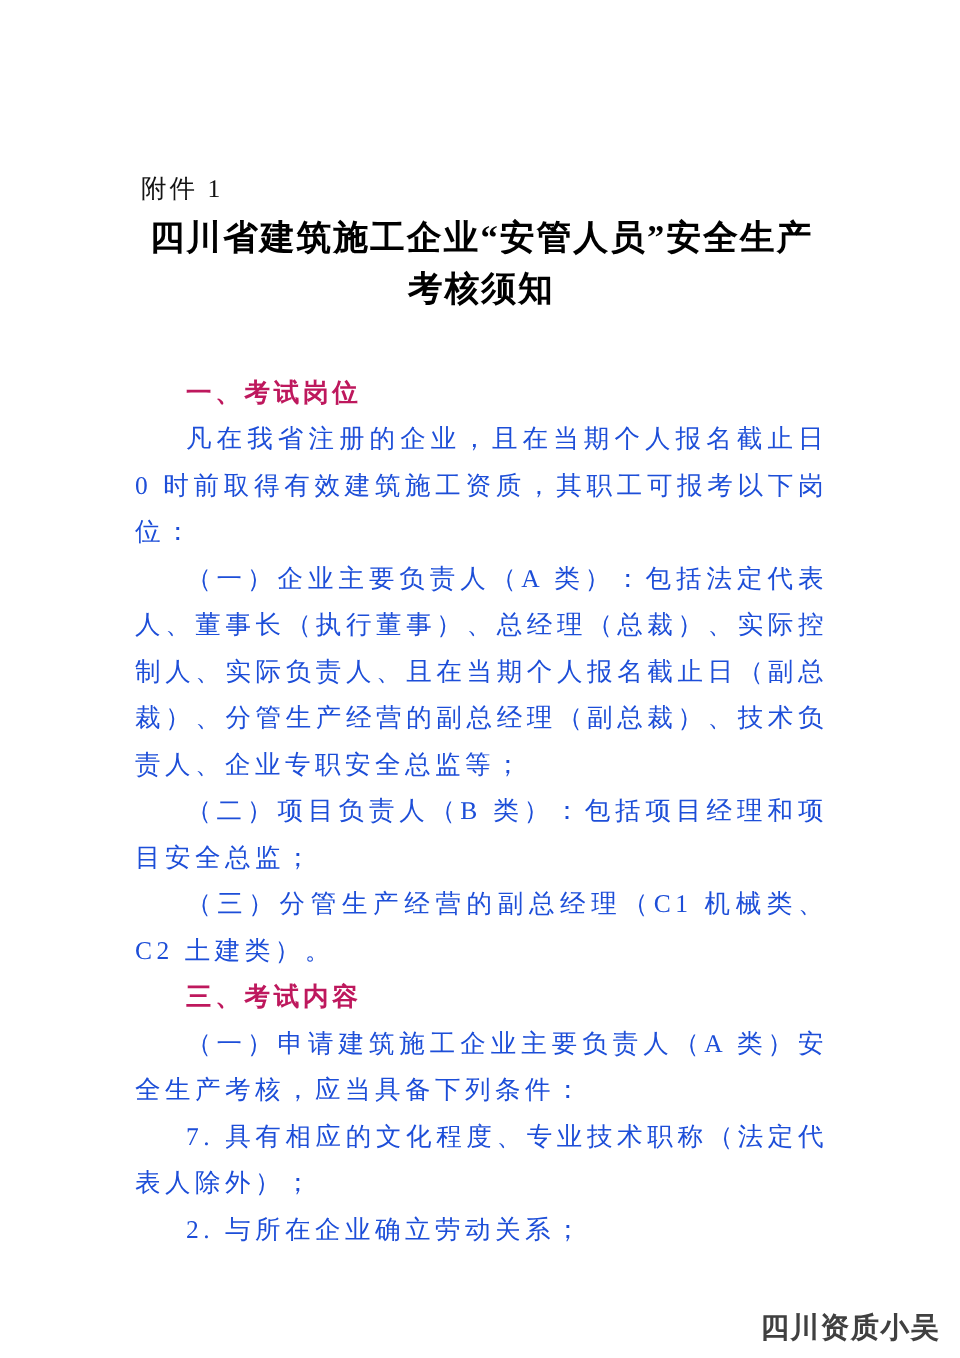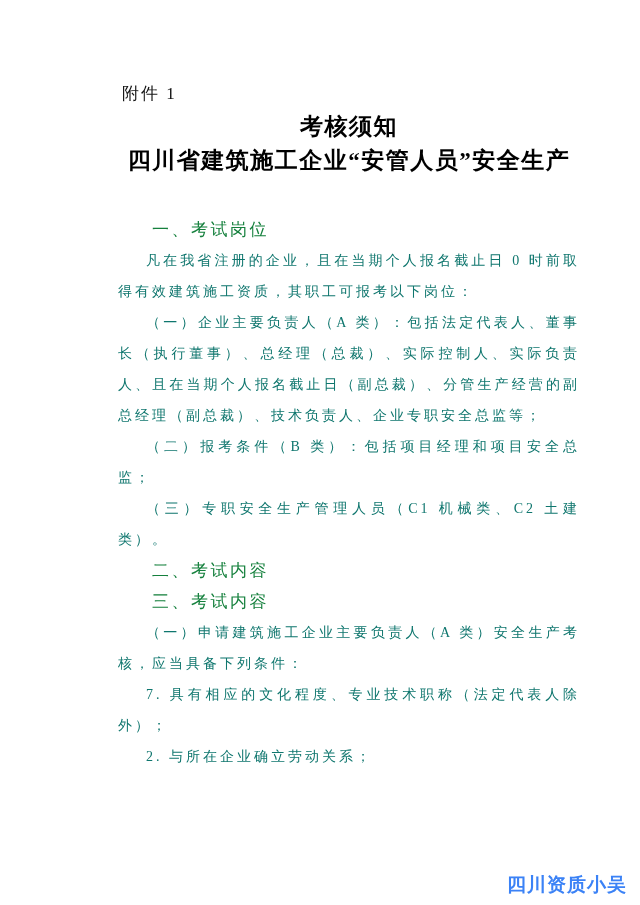--- a/index.html
+++ b/index.html
@@ -9,22 +9,21 @@
     height: 905px;
     position: relative;
     overflow: hidden;
     font-family: "Liberation Serif", "DejaVu Serif", serif;
     color: #1f1f1f;
   }
   .page {
     position: absolute;
     inset: 0;
     background: #ffffff;
-    padding-top: 84px;
-    margin-left: 28px;
+    padding-top: 116px;
   }
   .content {
     margin-left: 90px;
     width: 462px;
   }
   .attachment {
     font-size: 17px;
     line-height: 20px;
     letter-spacing: 2px;
     margin-left: 4px;
@@ -38,65 +37,64 @@
     text-align: center;
     letter-spacing: 1.5px;
     color: #000000;
     font-family: "Liberation Serif", "DejaVu Serif", serif;
   }
   .doc-body {
     margin-top: 36px;
   }
   .sec-heading {
     font-family: "Liberation Sans", "DejaVu Sans", sans-serif;
-    font-weight: normal;
+    font-weight: bold;
     font-size: 17px;
     line-height: 31px;
     letter-spacing: 2.5px;
     text-indent: 2em;
-    color: #15803d;
+    color: #be185d;
   }
   .para {
-    font-size: 14px;
+    font-size: 17px;
     line-height: 31px;
     letter-spacing: 3px;
     text-indent: 2em;
     text-align: justify;
     text-justify: inter-character;
-    color: #0f766e;
+    color: #1d4ed8;
   }
   .watermark {
     position: absolute;
     right: 13px;
     bottom: 7px;
     font-family: "Liberation Sans", "DejaVu Sans", sans-serif;
     font-weight: bold;
     font-size: 19px;
     letter-spacing: 1px;
-    color: #3b82f6;
+    color: #404040;
     user-select: none;
   }
 </style>
 </head>
 <body>
 
 <div class="page">
   <div class="content">
     <div class="attachment">附件 1</div>
     <h1 class="doc-title">
+      <span style="display:block">四川省建筑施工企业“安管人员”安全生产</span>
       <span style="display:block">考核须知</span>
-      <span style="display:block">四川省建筑施工企业“安管人员”安全生产</span>
     </h1>
     <div class="doc-body">
         <div class="sec-heading">一、考试岗位</div>
         <p class="para">凡在我省注册的企业，且在当期个人报名截止日 0 时前取得有效建筑施工资质，其职工可报考以下岗位：</p>
         <p class="para">（一）企业主要负责人（A 类）：包括法定代表人、董事长（执行董事）、总经理（总裁）、实际控制人、实际负责人、且在当期个人报名截止日（副总裁）、分管生产经营的副总经理（副总裁）、技术负责人、企业专职安全总监等；</p>
-        <p class="para">（二）报考条件（B 类）：包括项目经理和项目安全总监；</p>
-        <p class="para">（三）专职安全生产管理人员（C1 机械类、C2 土建类）。</p>
-        <div class="sec-heading">二、考试内容</div>
+        <p class="para">（二）项目负责人（B 类）：包括项目经理和项目安全总监；</p>
+        <p class="para">（三）分管生产经营的副总经理（C1 机械类、C2 土建类）。</p>
         <div class="sec-heading">三、考试内容</div>
         <p class="para">（一）申请建筑施工企业主要负责人（A 类）安全生产考核，应当具备下列条件：</p>
         <p class="para">7. 具有相应的文化程度、专业技术职称（法定代表人除外）；</p>
         <p class="para">2. 与所在企业确立劳动关系；</p>
       </div>
   </div>
   <div class="watermark">四川资质小吴</div>
 </div>
 
 </body></html>

